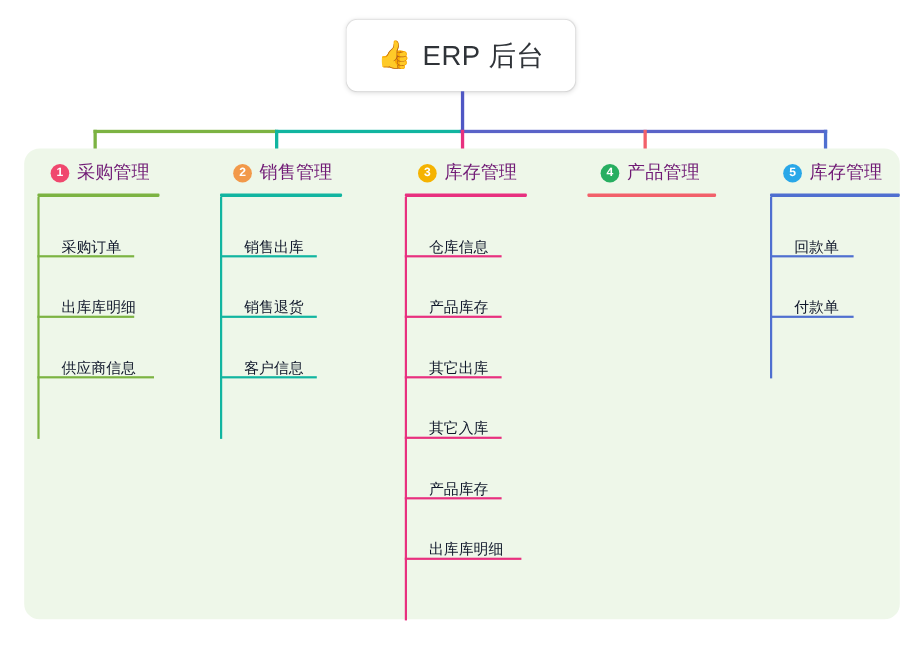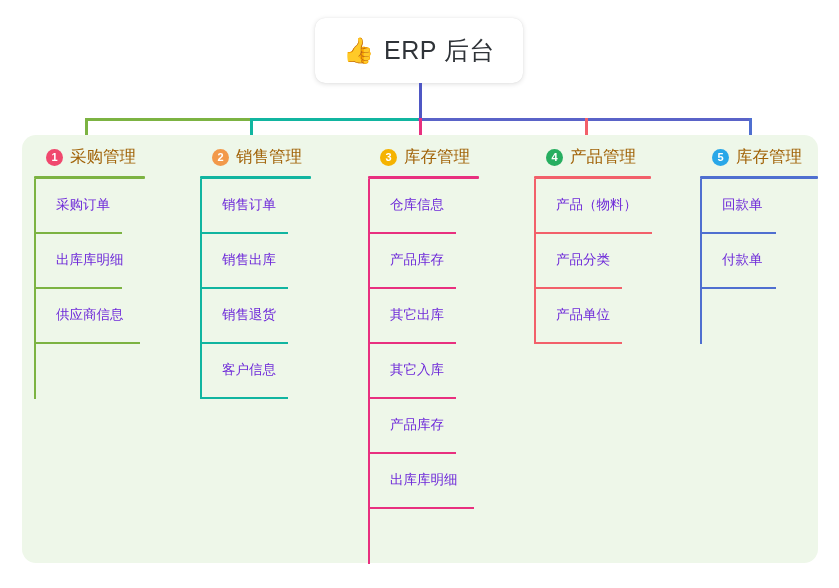--- a/index.html
+++ b/index.html
@@ -79,21 +79,21 @@
     border-radius: 50%;
     color: #ffffff;
     font-size: 11px;
     line-height: 17px;
     text-align: center;
     font-weight: bold;
     flex: 0 0 auto;
   }
   .col-title {
     font-size: 16.5px;
-    color: #a16207;
+    color: #701a75;
     text-align: right;
   }
   .col-rule {
     height: 3px;
     border-radius: 1px;
     margin-top: 7px;
   }
 
   
   .leaf-wrap {
@@ -109,23 +109,23 @@
   .leaf {
     position: relative;
     height: 55px;
     box-sizing: border-box;
     display: flex;
     align-items: flex-end;
     padding-left: 22px;
   }
   .leaf-label {
     font-size: 13.5px;
-    color: #6d28d9;
+    color: #0f172a;
     white-space: nowrap;
-    padding-bottom: 20px;
+    padding-bottom: 0;
   }
   .leaf-rule {
     position: absolute;
     left: 0;
     bottom: 0;
     height: 1.6px;
   }
 </style>
 </head>
 <body>
@@ -174,24 +174,20 @@
     </div>
     <div class="column" style="left: 200px; width: 155px;">
       <div class="col-header">
         <span class="badge" style="background: rgb(242, 153, 74);">2</span>
         <span class="col-title">销售管理</span>
       </div>
       <div class="col-rule" style="background: rgb(17, 181, 160); width: 111px;"></div>
       <div class="leaf-wrap">
         <div class="spine" style="background: rgb(17, 181, 160); height: 220px;"></div>
         <div class="leaf">
-          <span class="leaf-label">销售订单</span>
-          <div class="leaf-rule" style="background: rgb(17, 181, 160); width: 88px;"></div>
-        </div>
-        <div class="leaf">
           <span class="leaf-label">销售出库</span>
           <div class="leaf-rule" style="background: rgb(17, 181, 160); width: 88px;"></div>
         </div>
         <div class="leaf">
           <span class="leaf-label">销售退货</span>
           <div class="leaf-rule" style="background: rgb(17, 181, 160); width: 88px;"></div>
         </div>
         <div class="leaf">
           <span class="leaf-label">客户信息</span>
           <div class="leaf-rule" style="background: rgb(17, 181, 160); width: 88px;"></div>
@@ -231,35 +227,20 @@
           <div class="leaf-rule" style="background: rgb(232, 48, 127); width: 106px;"></div>
         </div>
       </div>
     </div>
     <div class="column" style="left: 534px; width: 160px;">
       <div class="col-header">
         <span class="badge" style="background: rgb(39, 174, 96);">4</span>
         <span class="col-title">产品管理</span>
       </div>
       <div class="col-rule" style="background: rgb(242, 96, 106); width: 117px;"></div>
-      <div class="leaf-wrap">
-        <div class="spine" style="background: rgb(242, 96, 106); height: 165px;"></div>
-        <div class="leaf">
-          <span class="leaf-label">产品（物料）</span>
-          <div class="leaf-rule" style="background: rgb(242, 96, 106); width: 118px;"></div>
-        </div>
-        <div class="leaf">
-          <span class="leaf-label">产品分类</span>
-          <div class="leaf-rule" style="background: rgb(242, 96, 106); width: 88px;"></div>
-        </div>
-        <div class="leaf">
-          <span class="leaf-label">产品单位</span>
-          <div class="leaf-rule" style="background: rgb(242, 96, 106); width: 88px;"></div>
-        </div>
-      </div>
     </div>
     <div class="column" style="left: 700px; width: 120px;">
       <div class="col-header">
         <span class="badge" style="background: rgb(41, 167, 232);">5</span>
         <span class="col-title">库存管理</span>
       </div>
       <div class="col-rule" style="background: rgb(79, 111, 208); width: 118px;"></div>
       <div class="leaf-wrap">
         <div class="spine" style="background: rgb(79, 111, 208); height: 165px;"></div>
         <div class="leaf">

